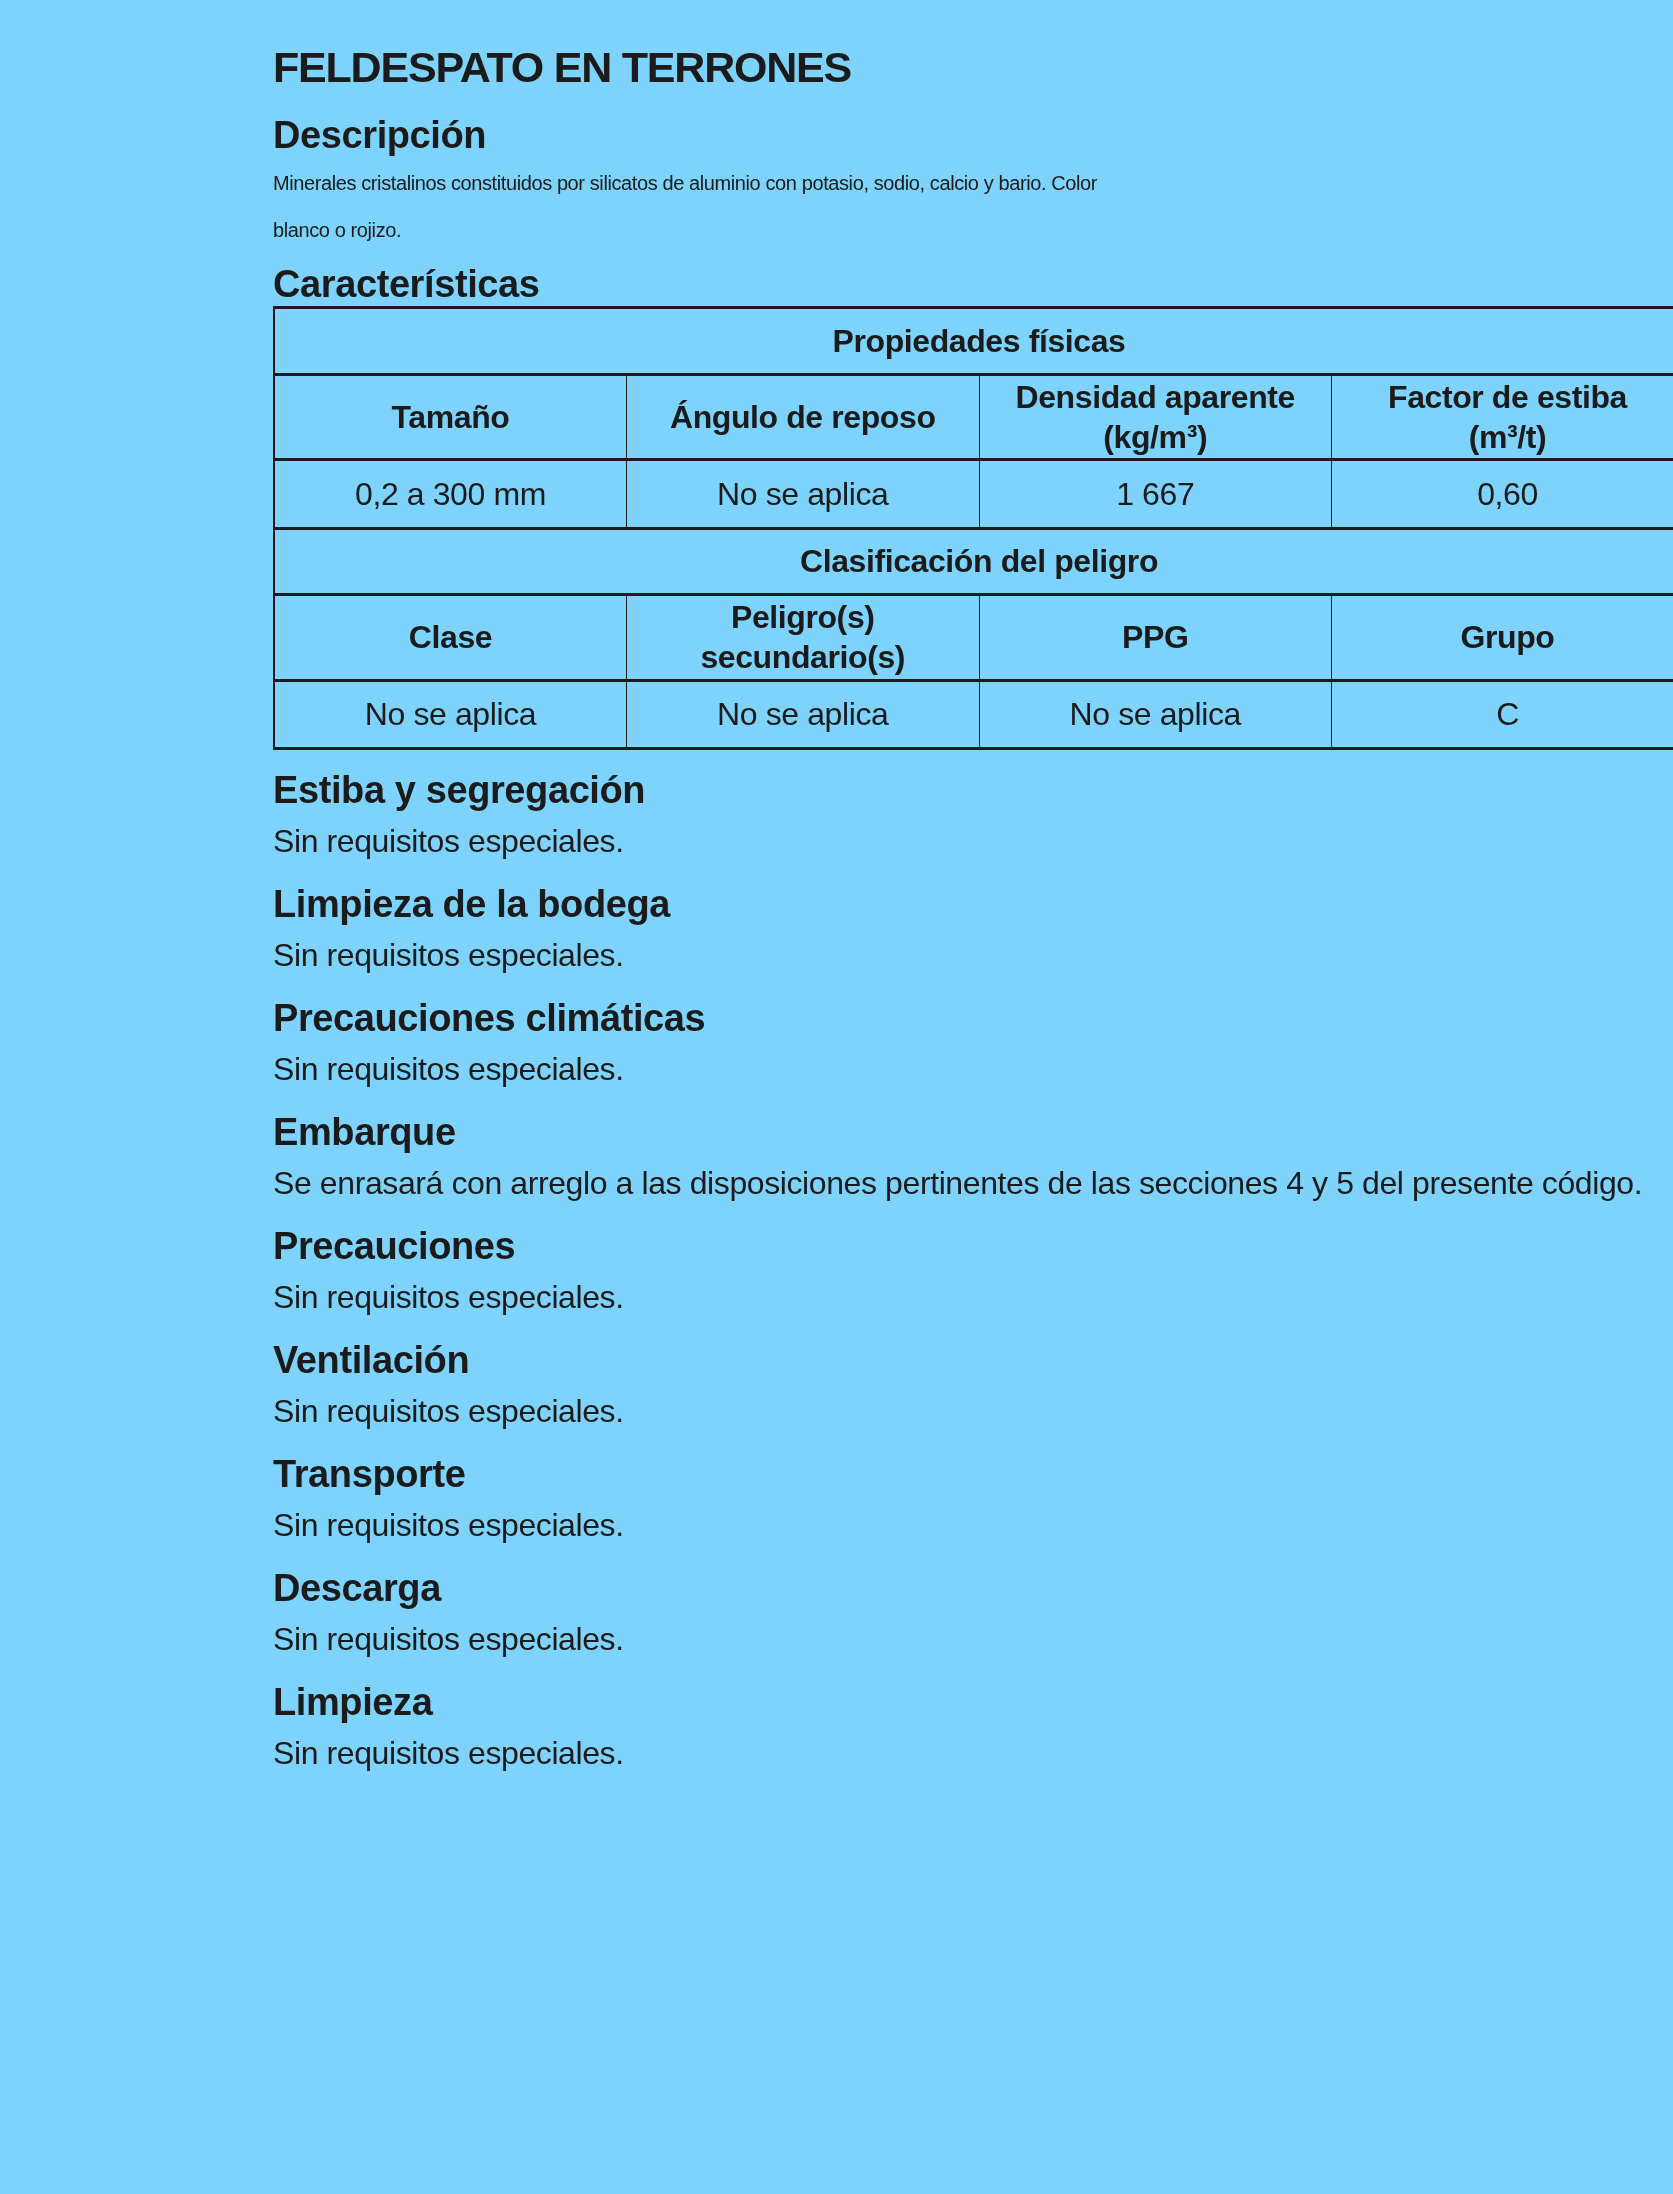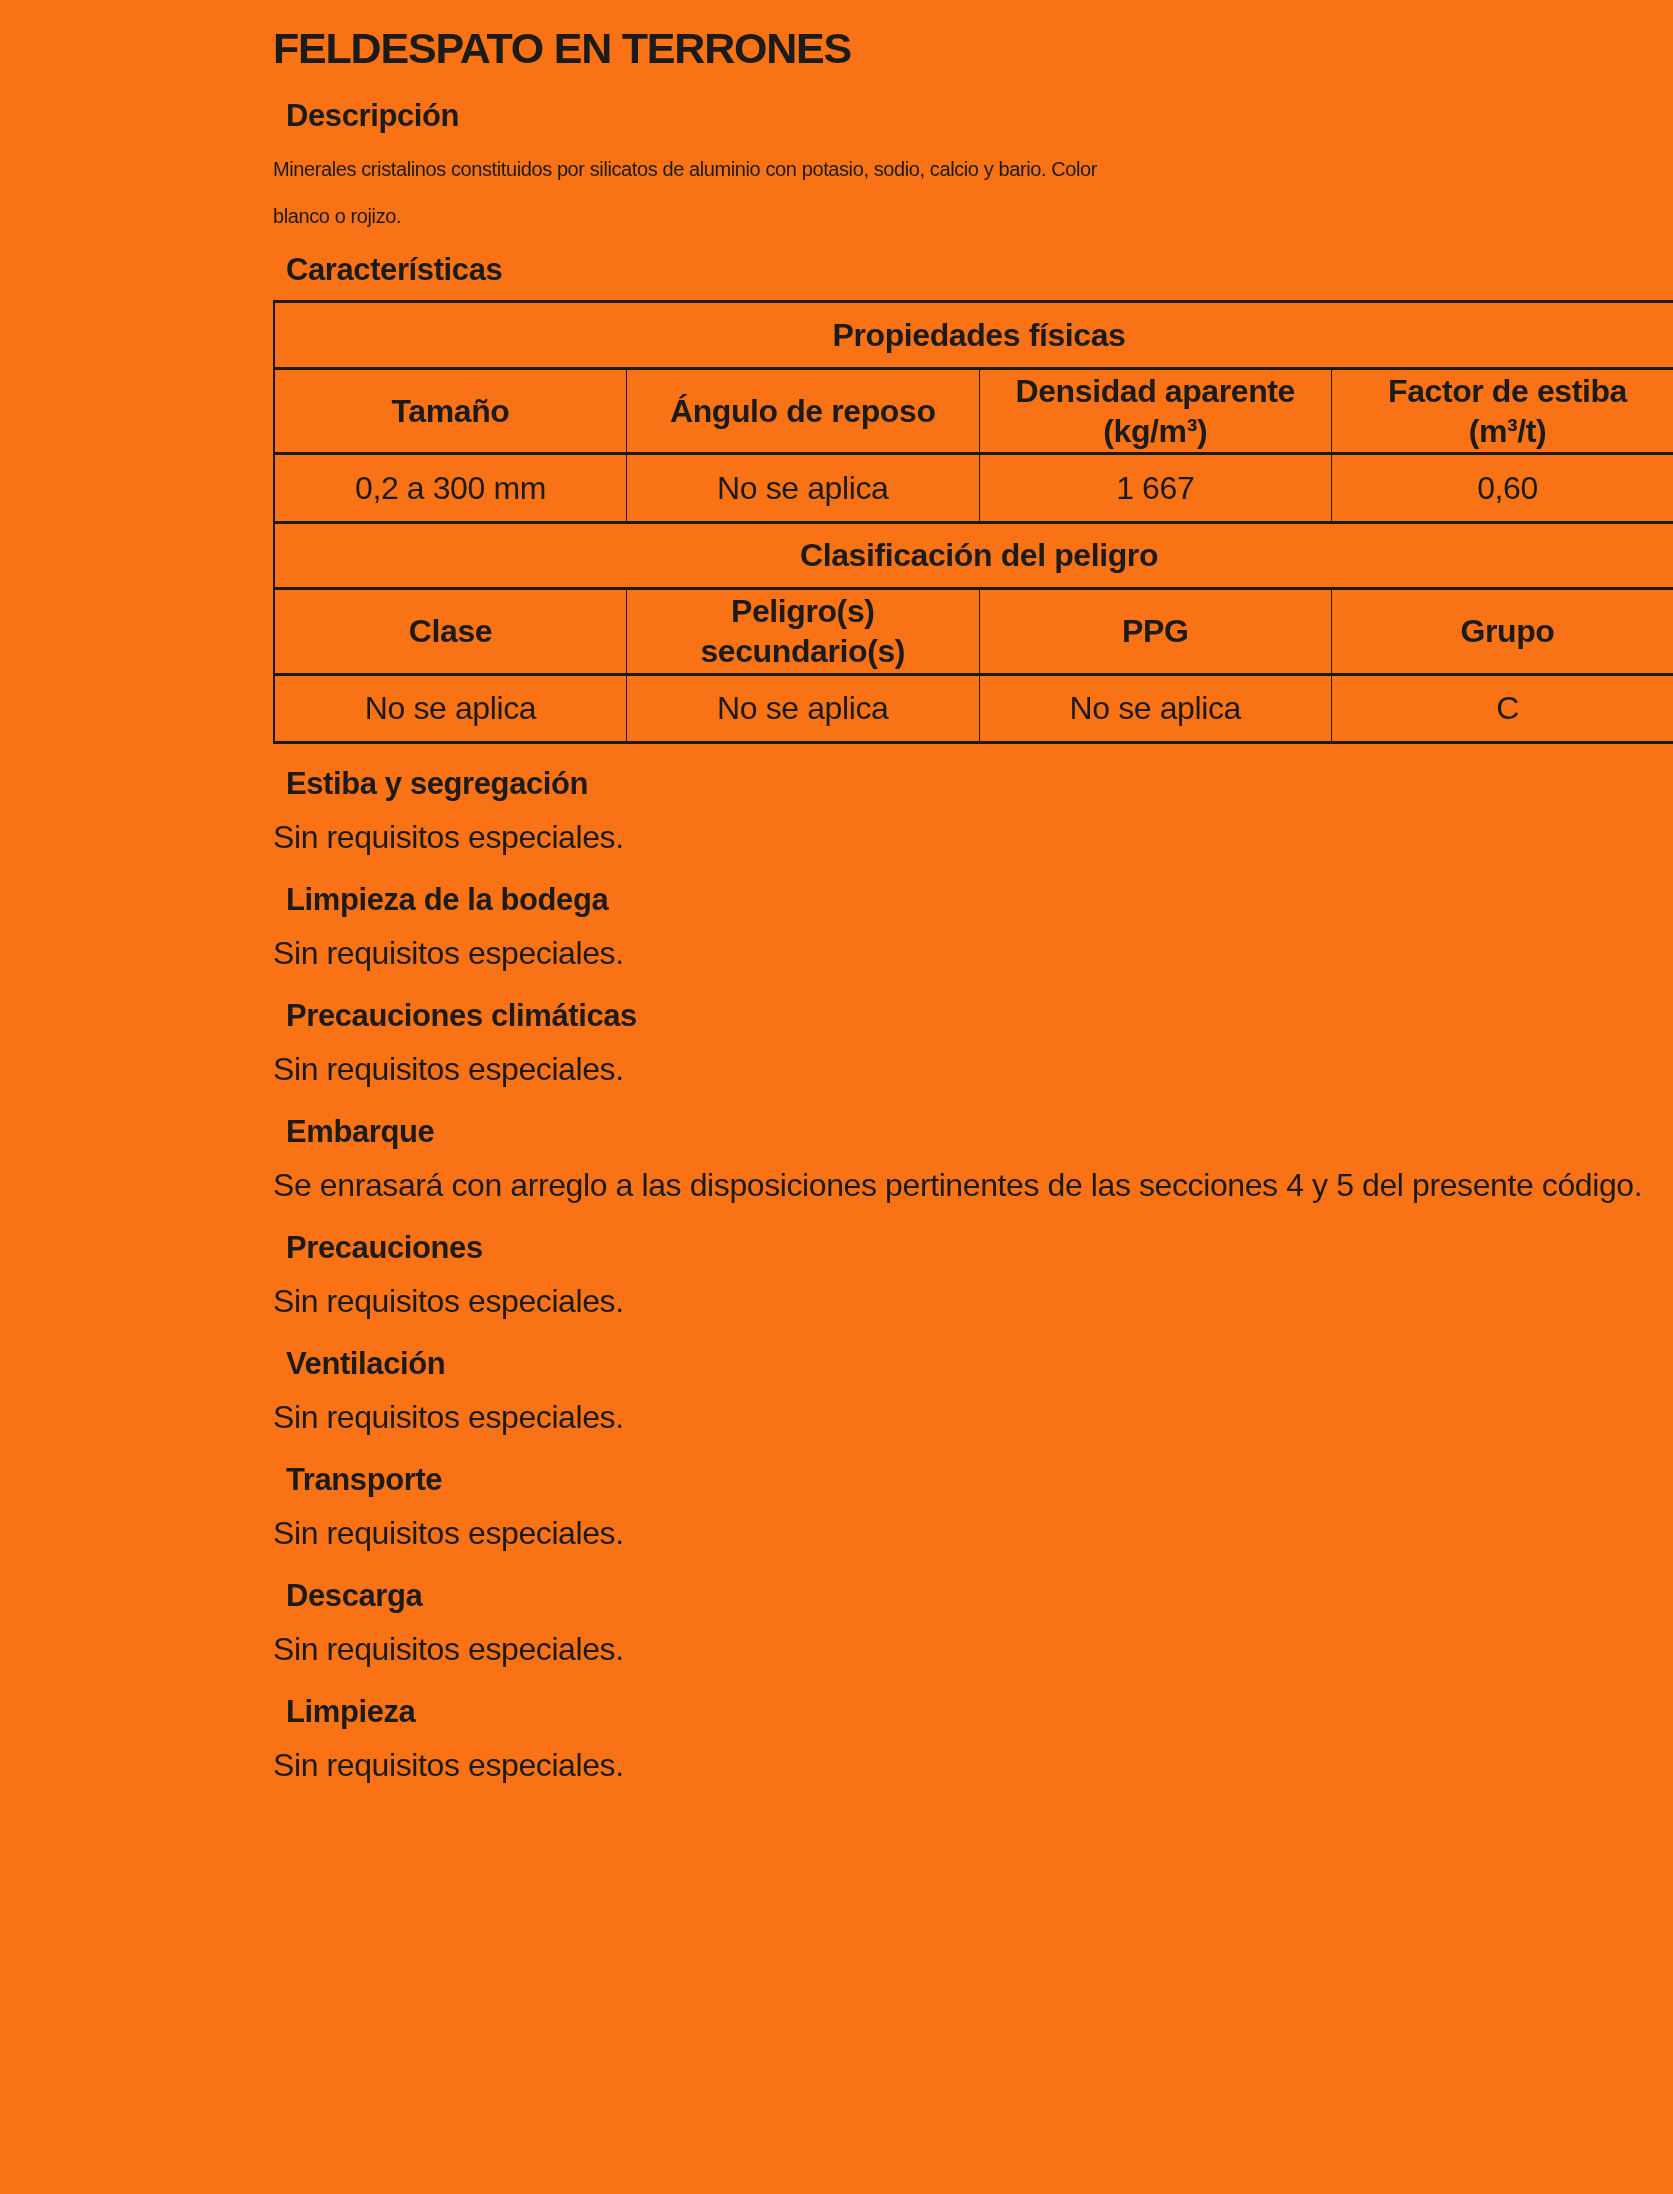--- a/index.html
+++ b/index.html
@@ -4,40 +4,40 @@
 <style>
   html, body {
     margin: 0;
     padding: 0;
     background: #ffffff;
   }
   .page {
     position: relative;
     width: 1673px;
     height: 2194px;
-    background: #f97316;
+    background: #7dd3fc;
     color: #1b1b1b;
     font-family: "Liberation Sans", "DejaVu Sans", sans-serif;
-    padding: 27px 53px 0 273px;
+    padding: 46px 53px 0 273px;
     box-sizing: border-box;
     overflow: hidden;
   }
   .title {
     font-size: 43px;
     font-weight: 700;
     letter-spacing: -1.2px;
     line-height: 43px;
     margin: 0;
   }
   .hd2 {
-    font-size: 31px;
+    font-size: 38px;
     font-weight: 700;
     letter-spacing: -0.4px;
     line-height: 34px;
-    margin: 13px;
+    margin: 0;
   }
   .desc-block { margin-top: 28.5px; }
   .body-text {
     font-size: 20px;
     line-height: 47px;
     letter-spacing: -0.4px;
     margin: 8px 0 0 0;
     white-space: pre;
   }
   .char-heading { margin-top: 13.4px; }

